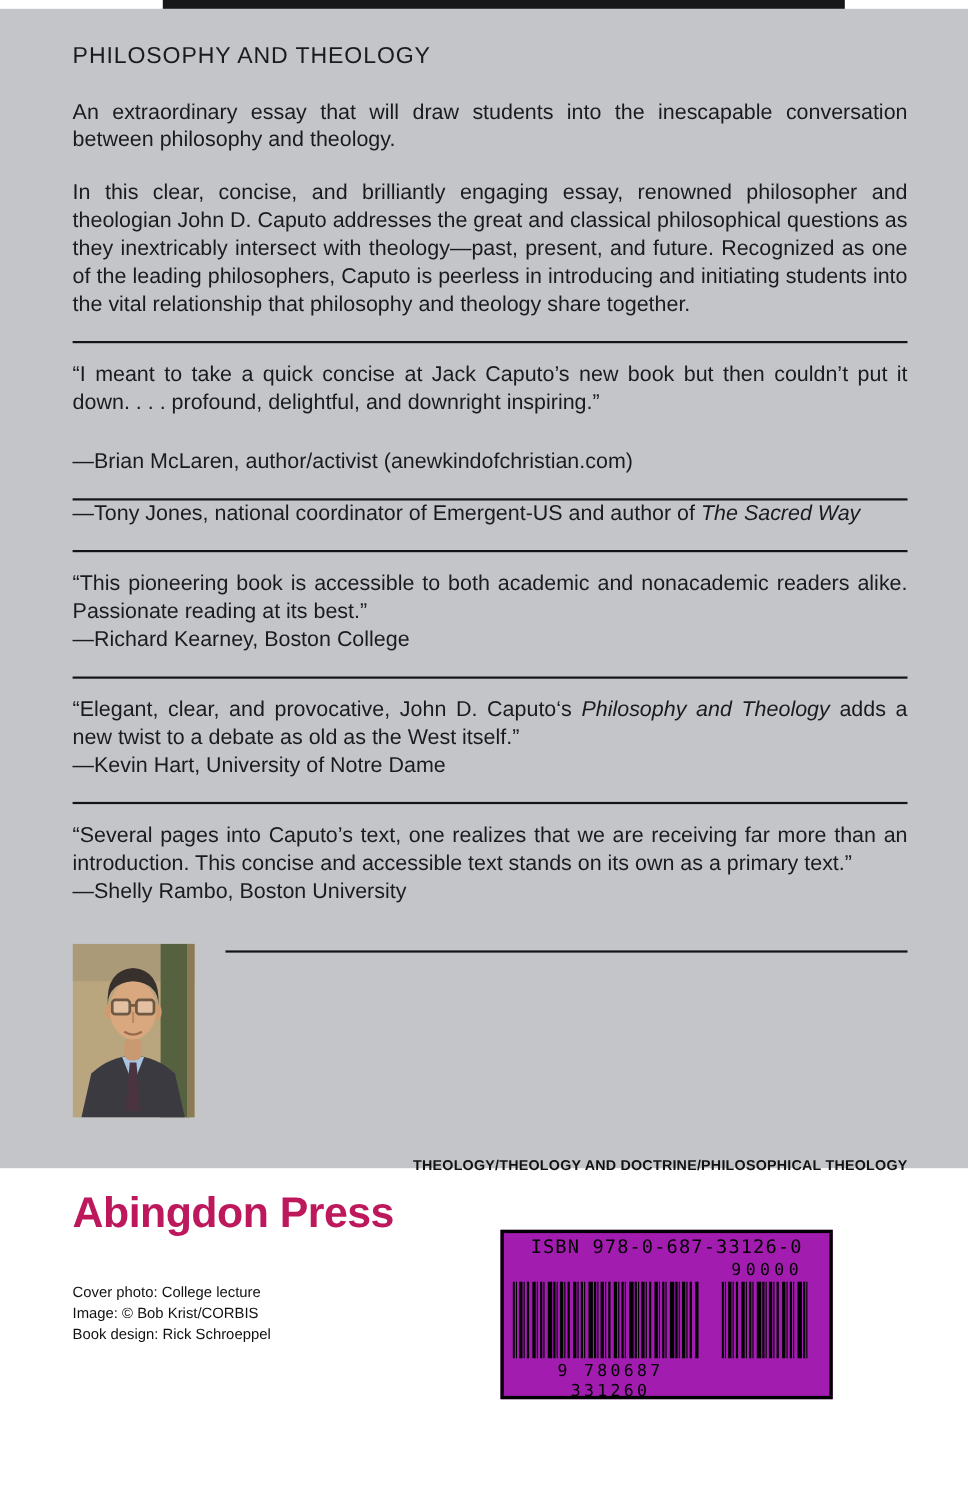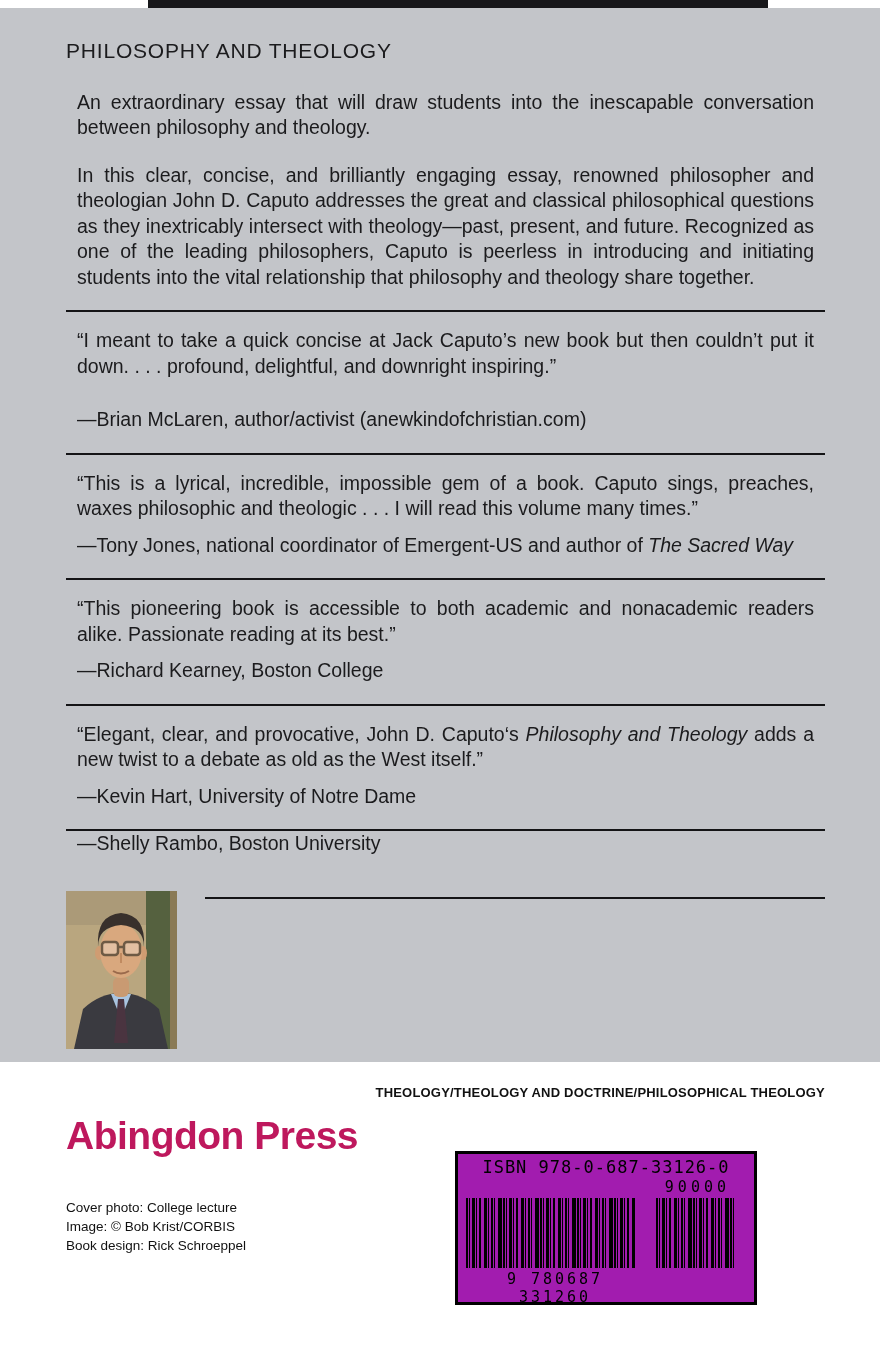--- a/index.html
+++ b/index.html
@@ -18,21 +18,21 @@
   }
   .top-edge{
     position:absolute;left:148px;top:0;width:620px;height:8px;
     background:#17171a;
   }
   .cover-content{
     position:relative;
     padding:38px 55px 0 66px;
     font-size:19.5px;line-height:25.5px;
   }
-  .cover-content p{margin:11px;text-align:justify;}
+  .cover-content p{margin:0;text-align:justify;}
   h1.cover-title{
     margin:0;font-size:21px;font-weight:400;letter-spacing:0.8px;
   }
   .tagline{margin-top:26px !important;}
   .desc{margin-top:22px !important;}
   hr.rule{
     border:none;border-top:2px solid #141416;
     margin:20px 0 0 0;
   }
   .qtext{margin-top:16px !important;}
@@ -94,41 +94,41 @@
     <hr class="rule">
 
     <section class="quote">
       <p class="qtext">“I meant to take a quick concise at Jack Caputo’s new book but then couldn’t put it down. . . . profound, delightful, and downright inspiring.”</p>
       <p class="attr spaced">—Brian McLaren, author/activist (anewkindofchristian.com)</p>
     </section>
 
     <hr class="rule">
 
     <section class="quote">
-      <p class="qtext">“This is a lyrical, incredible, impossible gem of a book. Caputo sings, preaches, waxes philosophic and theologic . . . I will read this volume many times.”</p>
       <p class="attr"><span>—Tony Jones, national coordinator of Emergent-US and author of </span><em>The Sacred Way</em></p>
     </section>
 
     <hr class="rule">
 
     <section class="quote">
       <p class="qtext">“This pioneering book is accessible to both academic and nonacademic readers alike. Passionate reading at its best.”</p>
       <p class="attr">—Richard Kearney, Boston College</p>
     </section>
 
     <hr class="rule">
 
     <section class="quote">
       <p class="qtext"><span>“Elegant, clear, and provocative, John D. Caputo‘s </span><em>Philosophy and Theology</em><span> adds a new twist to a debate as old as the West itself.”</span></p>
       <p class="attr">—Kevin Hart, University of Notre Dame</p>
     </section>
 
     <hr class="rule">
 
     <section class="quote">
+      <p class="qtext">“Several pages into Caputo’s text, one realizes that we are receiving far more than an introduction. This concise and accessible text stands on its own as a primary text.”</p>
       <p class="attr">—Shelly Rambo, Boston University</p>
     </section>
 
     <div class="author-row">
       <svg class="photo" viewBox="0 0 111 158" aria-hidden="true">
         <rect width="111" height="158" fill="#b9a67f"></rect>
         <rect x="0" y="0" width="111" height="34" fill="#ab9a78"></rect>
         <rect x="80" y="0" width="26" height="158" fill="#55613f"></rect>
         <rect x="104" y="0" width="7" height="158" fill="#8a7a55"></rect>
         <path d="M8 158 L17 118 Q34 102 55 102 Q76 102 93 118 L102 158 Z" fill="#3a3a40"></path>

